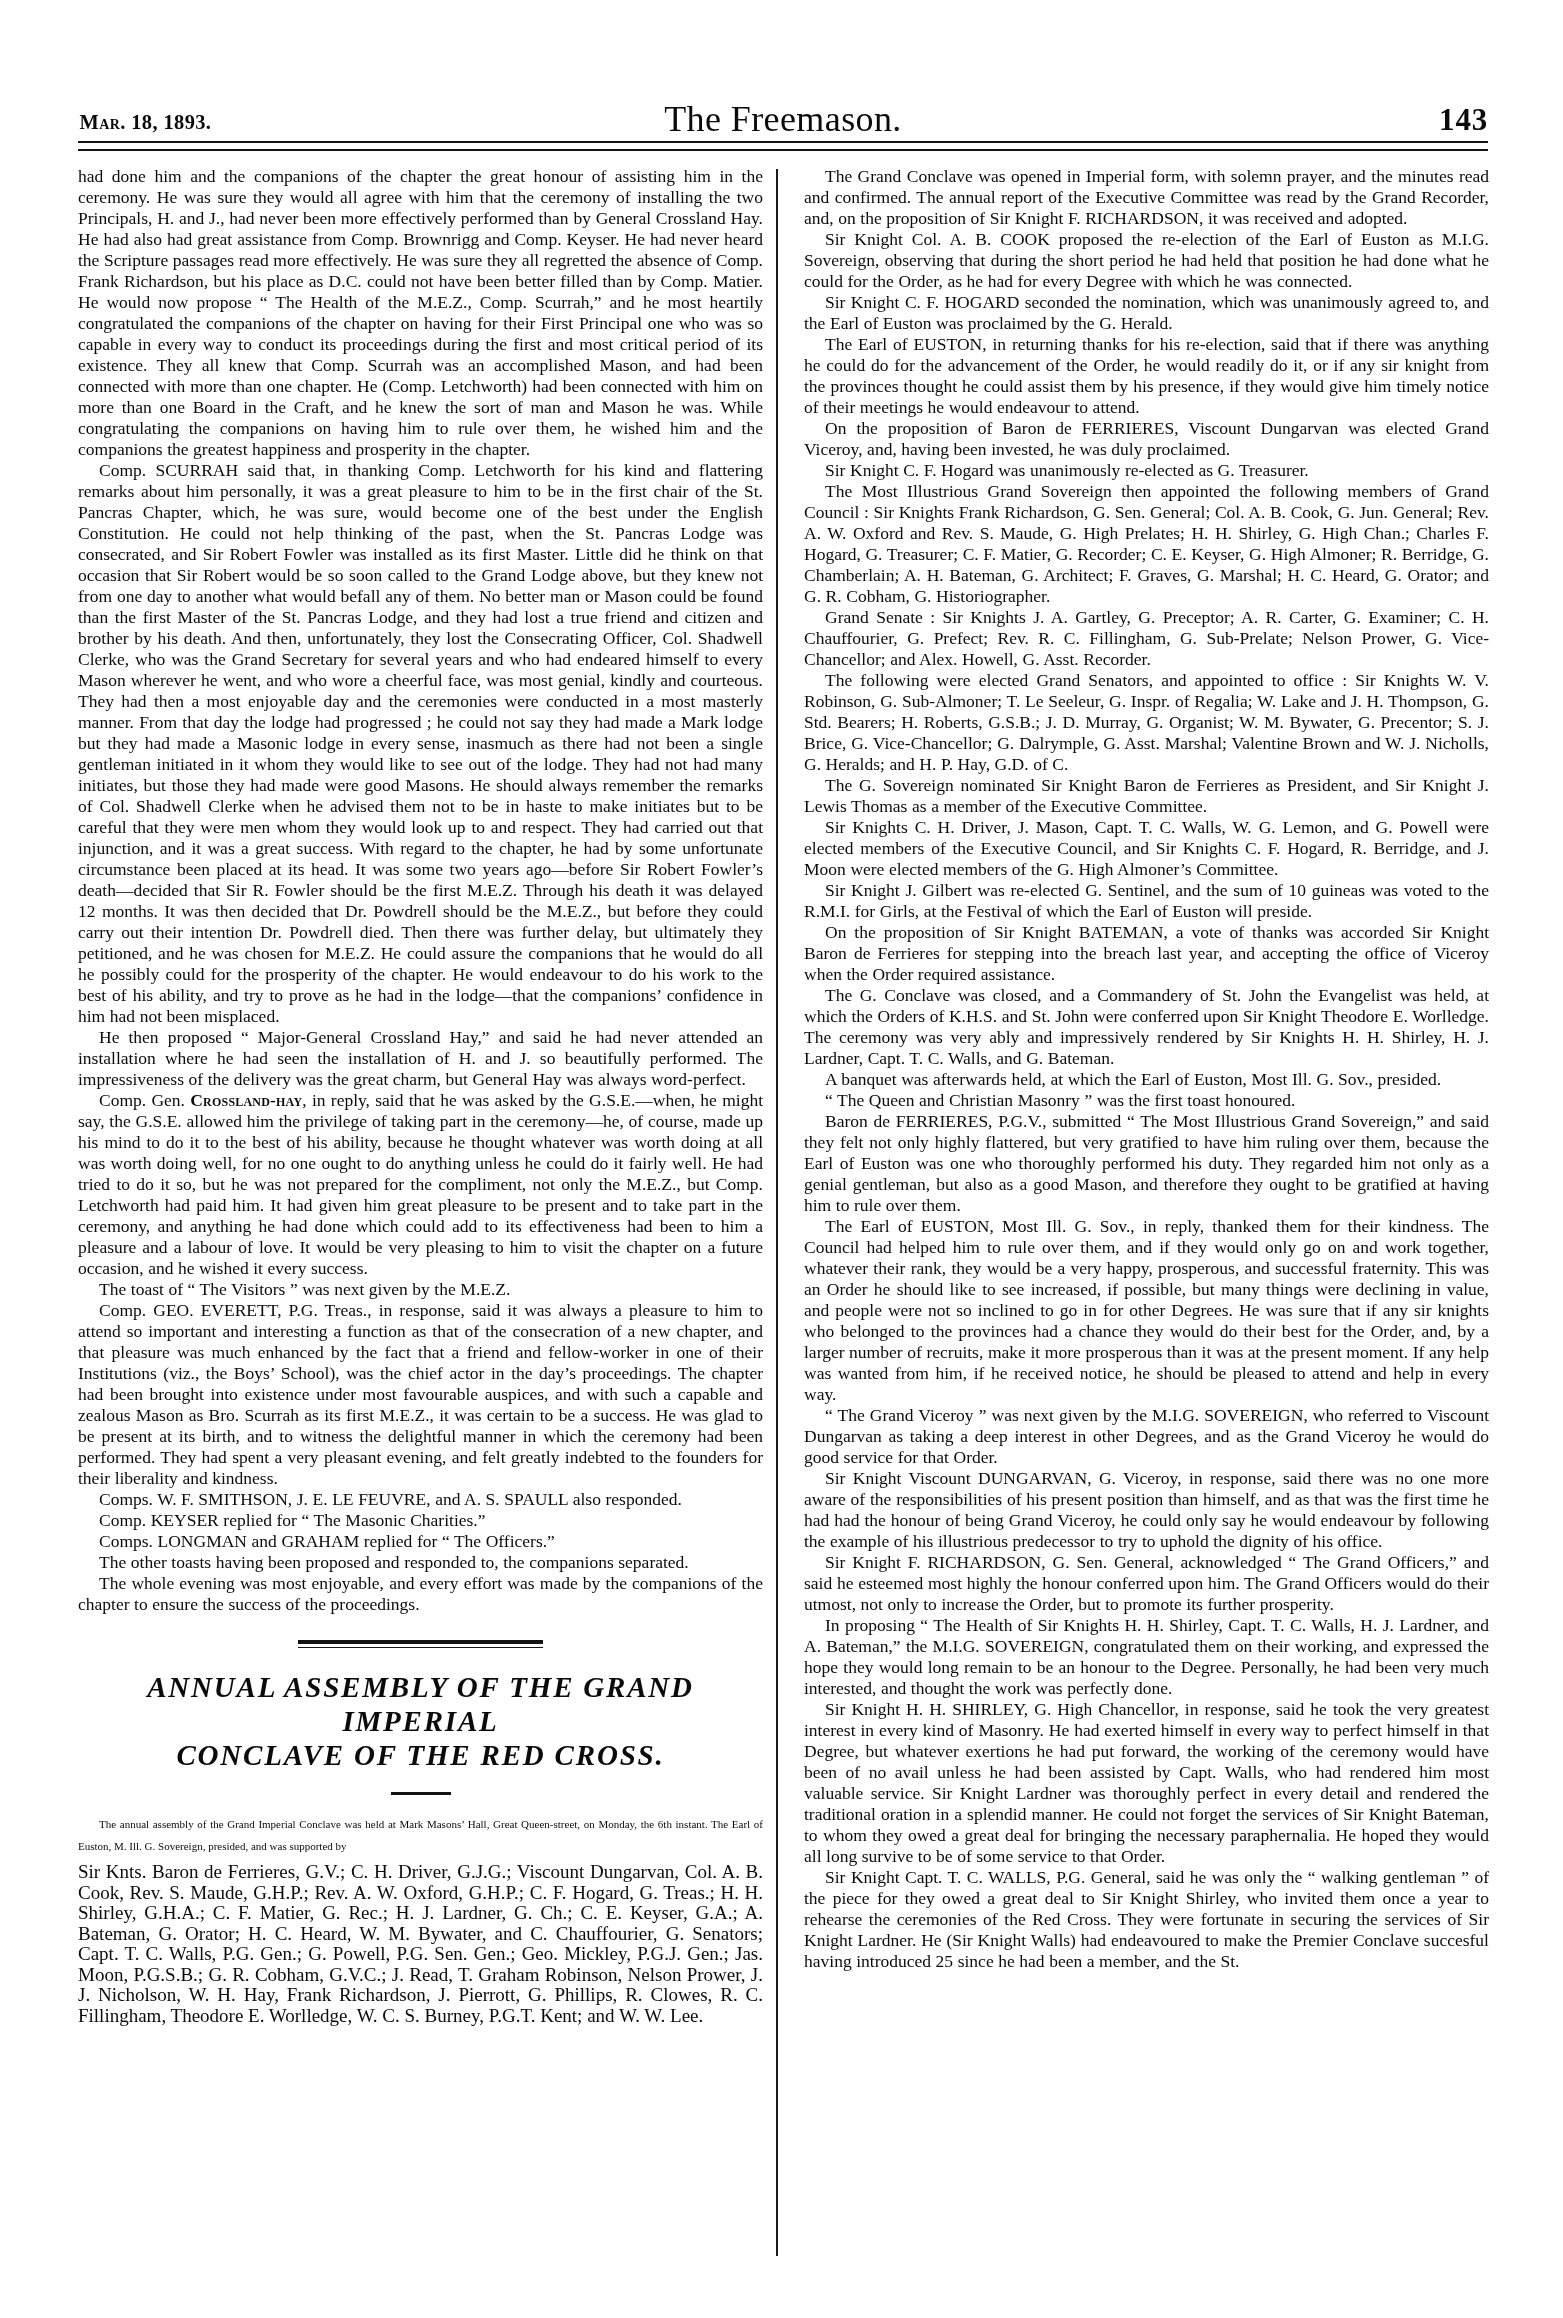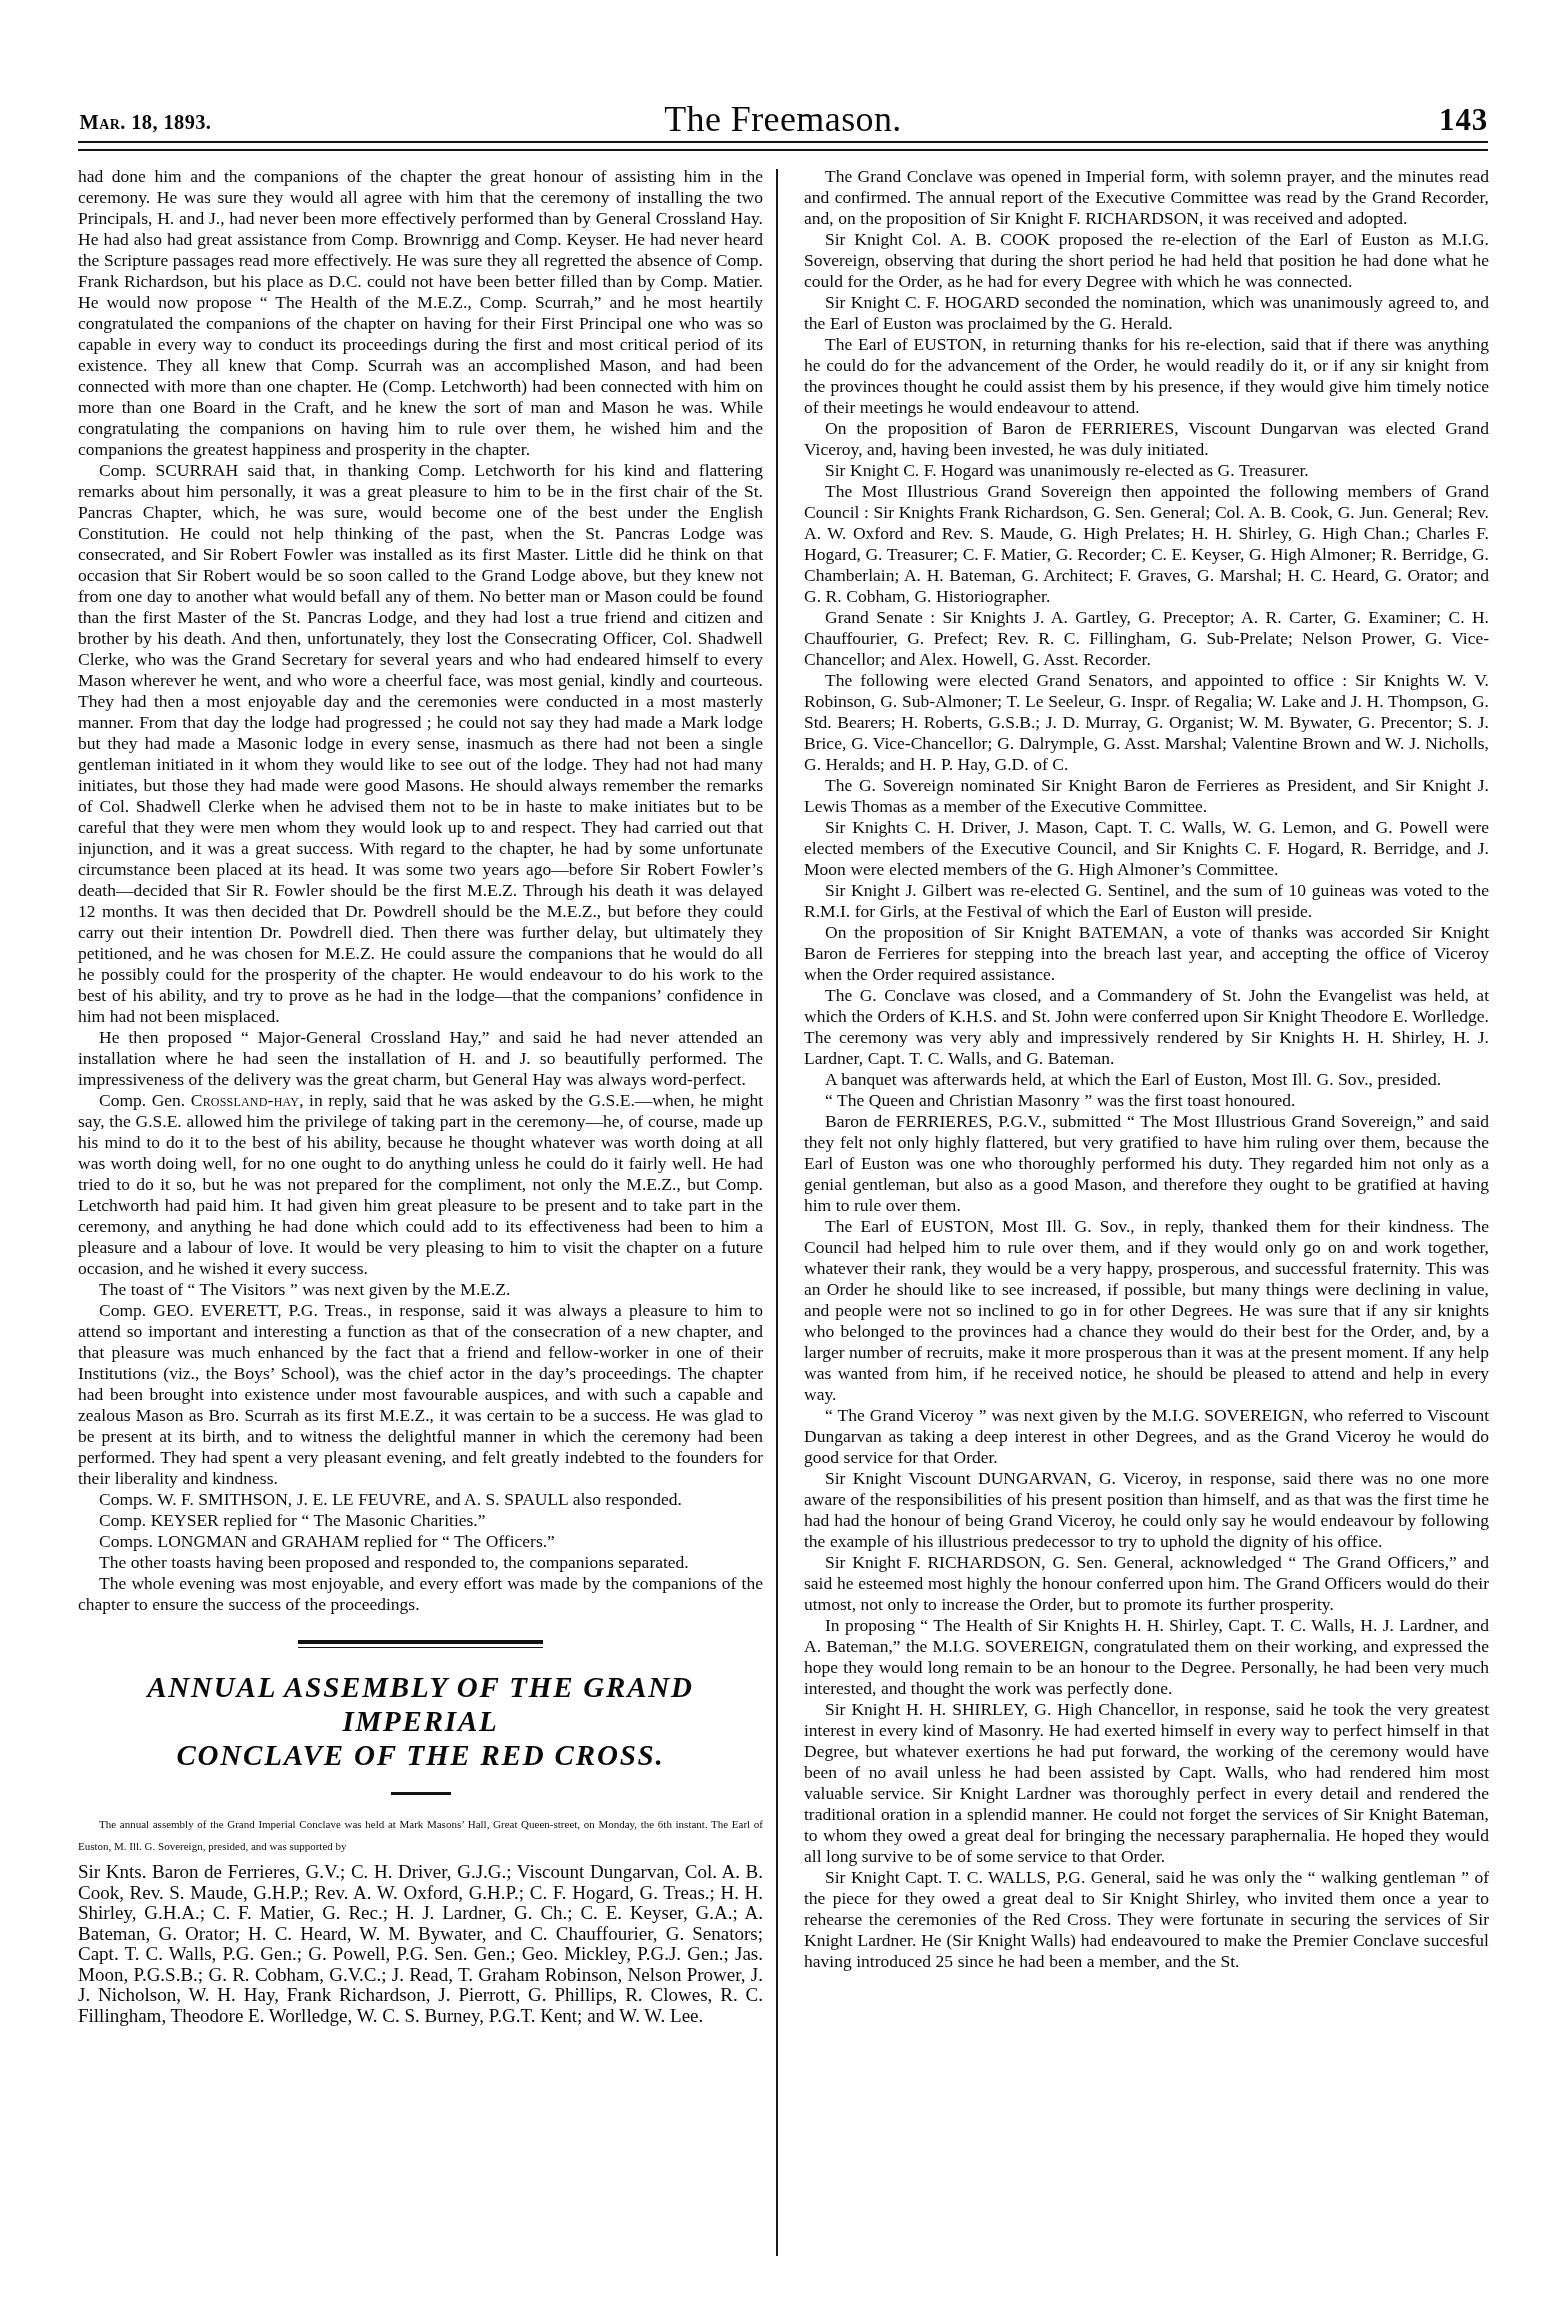--- a/index.html
+++ b/index.html
@@ -112,20 +112,21 @@
     font-size: 17.5px;
     line-height: 21px;
     hyphens: manual;
     word-spacing: 0.2px;
   }
   p.body.noindent { text-indent: 0; }
 
   .sc {
     font-variant: small-caps;
     letter-spacing: 0.2px;
+    font-weight: bold;
   }
 
   
   .sec-block {
     margin-top: 24.5px;
   }
   .sec-rules {
     width: 245px;
     margin: 0 auto 21px auto;
     position: relative;
@@ -221,21 +222,21 @@
         <p class="namelist">Sir Knts. Baron de Ferrieres, G.V.; C. H. Driver, G.J.G.; Viscount Dungarvan, Col. A. B. Cook, Rev. S. Maude, G.H.P.; Rev. A. W. Oxford, G.H.P.; C. F. Hogard, G. Treas.; H. H. Shirley, G.H.A.; C. F. Matier, G. Rec.; H. J. Lardner, G. Ch.; C. E. Keyser, G.A.; A. Bateman, G. Orator; H. C. Heard, W. M. Bywater, and C. Chauffourier, G. Senators; Capt. T. C. Walls, P.G. Gen.; G. Powell, P.G. Sen. Gen.; Geo. Mickley, P.G.J. Gen.; Jas. Moon, P.G.S.B.; G. R. Cobham, G.V.C.; J. Read, T. Graham Robinson, Nelson Prower, J. J. Nicholson, W. H. Hay, Frank Richardson, J. Pierrott, G. Phillips, R. Clowes, R. C. Fillingham, Theodore E. Worlledge, W. C. S. Burney, P.G.T. Kent; and W. W. Lee.</p>
       </div>
 
     </div>
 
     <div class="col col-right">
       <p class="body">The Grand Conclave was opened in Imperial form, with solemn prayer, and the minutes read and confirmed. The annual report of the Executive Committee was read by the Grand Recorder, and, on the proposition of Sir Knight F. RICHARDSON, it was received and adopted.</p>
       <p class="body">Sir Knight Col. A. B. COOK proposed the re-election of the Earl of Euston as M.I.G. Sovereign, observing that during the short period he had held that position he had done what he could for the Order, as he had for every Degree with which he was connected.</p>
       <p class="body">Sir Knight C. F. HOGARD seconded the nomination, which was unanimously agreed to, and the Earl of Euston was proclaimed by the G. Herald.</p>
       <p class="body">The Earl of EUSTON, in returning thanks for his re-election, said that if there was anything he could do for the advancement of the Order, he would readily do it, or if any sir knight from the provinces thought he could assist them by his presence, if they would give him timely notice of their meetings he would endeavour to attend.</p>
-      <p class="body">On the proposition of Baron de FERRIERES, Viscount Dungarvan was elected Grand Viceroy, and, having been invested, he was duly initiated.</p>
+      <p class="body">On the proposition of Baron de FERRIERES, Viscount Dungarvan was elected Grand Viceroy, and, having been invested, he was duly proclaimed.</p>
       <p class="body">Sir Knight C. F. Hogard was unanimously re-elected as G. Treasurer.</p>
       <p class="body">The Most Illustrious Grand Sovereign then appointed the following members of Grand Council : Sir Knights Frank Richardson, G. Sen. General; Col. A. B. Cook, G. Jun. General; Rev. A. W. Oxford and Rev. S. Maude, G. High Prelates; H. H. Shirley, G. High Chan.; Charles F. Hogard, G. Treasurer; C. F. Matier, G. Recorder; C. E. Keyser, G. High Almoner; R. Berridge, G. Chamberlain; A. H. Bateman, G. Architect; F. Graves, G. Marshal; H. C. Heard, G. Orator; and G. R. Cobham, G. Historiographer.</p>
       <p class="body">Grand Senate : Sir Knights J. A. Gartley, G. Preceptor; A. R. Carter, G. Examiner; C. H. Chauffourier, G. Prefect; Rev. R. C. Fillingham, G. Sub-Prelate; Nelson Prower, G. Vice-Chancellor; and Alex. Howell, G. Asst. Recorder.</p>
       <p class="body">The following were elected Grand Senators, and appointed to office : Sir Knights W. V. Robinson, G. Sub-Almoner; T. Le Seeleur, G. Inspr. of Regalia; W. Lake and J. H. Thompson, G. Std. Bearers; H. Roberts, G.S.B.; J. D. Murray, G. Organist; W. M. Bywater, G. Precentor; S. J. Brice, G. Vice-Chancellor; G. Dalrymple, G. Asst. Marshal; Valentine Brown and W. J. Nicholls, G. Heralds; and H. P. Hay, G.D. of C.</p>
       <p class="body">The G. Sovereign nominated Sir Knight Baron de Ferrieres as President, and Sir Knight J. Lewis Thomas as a member of the Executive Committee.</p>
       <p class="body">Sir Knights C. H. Driver, J. Mason, Capt. T. C. Walls, W. G. Lemon, and G. Powell were elected members of the Executive Council, and Sir Knights C. F. Hogard, R. Berridge, and J. Moon were elected members of the G. High Almoner’s Committee.</p>
       <p class="body">Sir Knight J. Gilbert was re-elected G. Sentinel, and the sum of 10 guineas was voted to the R.M.I. for Girls, at the Festival of which the Earl of Euston will preside.</p>
       <p class="body">On the proposition of Sir Knight BATEMAN, a vote of thanks was accorded Sir Knight Baron de Ferrieres for stepping into the breach last year, and accepting the office of Viceroy when the Order required assistance.</p>
       <p class="body">The G. Conclave was closed, and a Commandery of St. John the Evangelist was held, at which the Orders of K.H.S. and St. John were conferred upon Sir Knight Theodore E. Worlledge. The ceremony was very ably and impressively rendered by Sir Knights H. H. Shirley, H. J. Lardner, Capt. T. C. Walls, and G. Bateman.</p>
       <p class="body">A banquet was afterwards held, at which the Earl of Euston, Most Ill. G. Sov., presided.</p>

